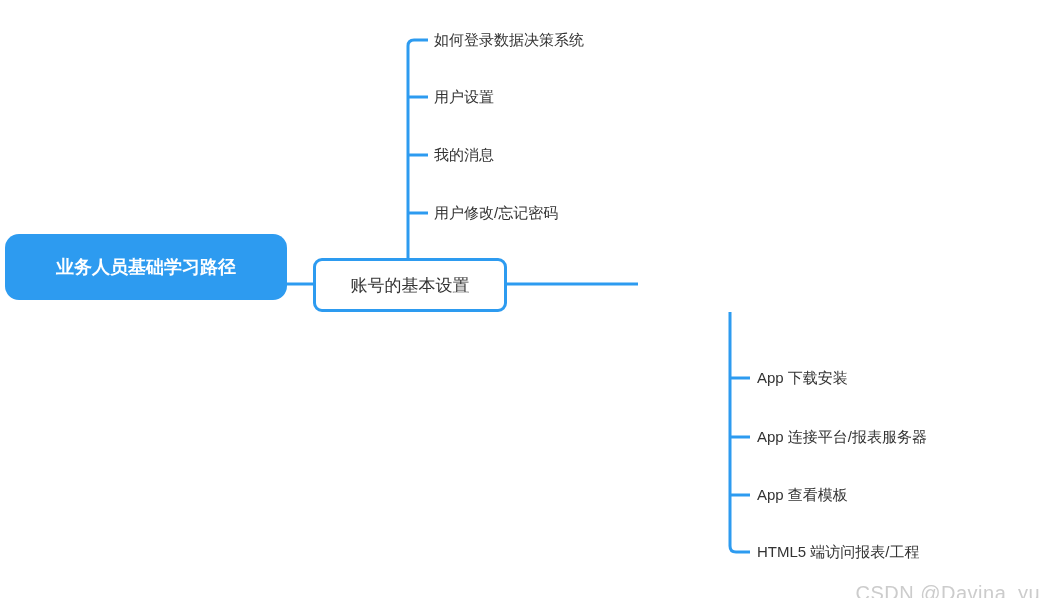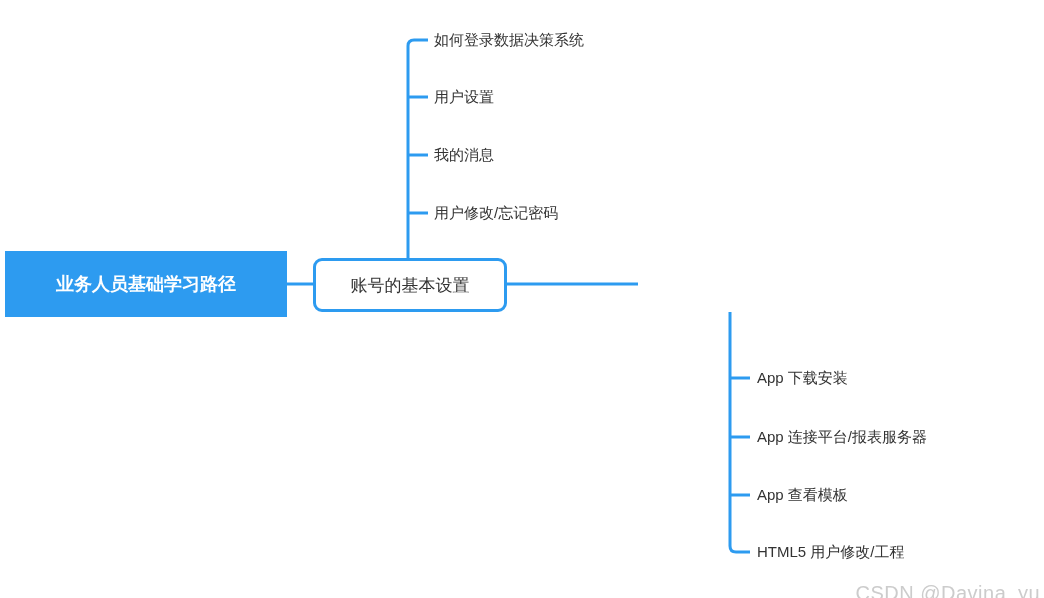--- a/index.html
+++ b/index.html
@@ -29,24 +29,24 @@
   }
   .node {
     position: absolute;
     display: flex;
     align-items: center;
     justify-content: center;
     box-sizing: border-box;
     white-space: nowrap;
   }
   .node-root {
-    left: 5px; top: 251px;
+    left: 5px; top: 234px;
     width: 282px; height: 66px;
     background: var(--color-accent, #2d9bf0);
-    border-radius: 0;
+    border-radius: 14px;
     color: #ffffff;
     font-size: 18px;
     font-weight: bold;
   }
   .node-branch {
     background: #ffffff;
     border: 3px solid var(--color-accent, #2d9bf0);
     border-radius: 9px;
     color: var(--color-node_text, #333333);
     font-size: 17px;
@@ -105,17 +105,17 @@
 
 
   <div class="leaf" style="left:434px; top:30px;">如何登录数据决策系统</div>
   <div class="leaf" style="left:434px; top:87px;">用户设置</div>
   <div class="leaf" style="left:434px; top:145px;">我的消息</div>
   <div class="leaf" style="left:434px; top:203px;">用户修改/忘记密码</div>
 
   <div class="leaf" style="left:757px; top:368px;">App 下载安装</div>
   <div class="leaf" style="left:757px; top:427px;text-align:right;">App 连接平台/报表服务器</div>
   <div class="leaf" style="left:757px; top:485px;">App 查看模板</div>
-  <div class="leaf" style="left:757px; top:542px;">HTML5 用户修改/工程</div>
+  <div class="leaf" style="left:757px; top:542px;">HTML5 端访问报表/工程</div>
 
   <div class="watermark">CSDN @Davina_yu</div>
 
 </div>
 
 </body></html>

